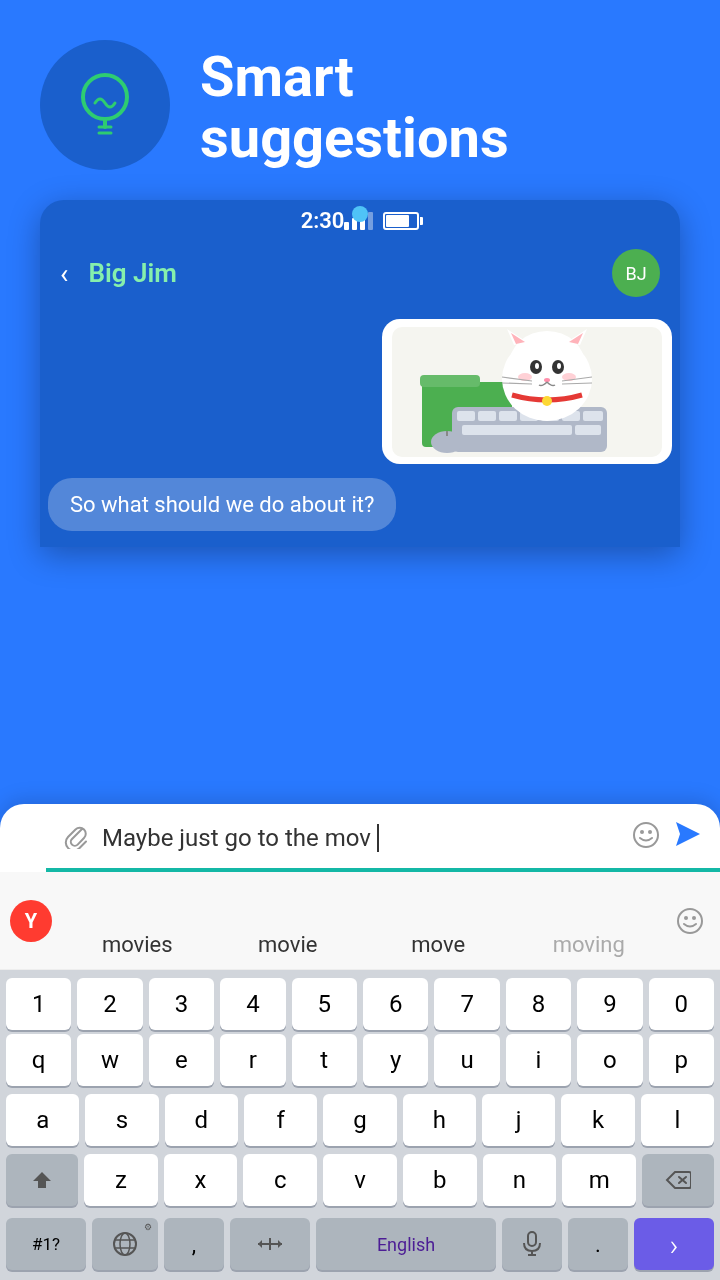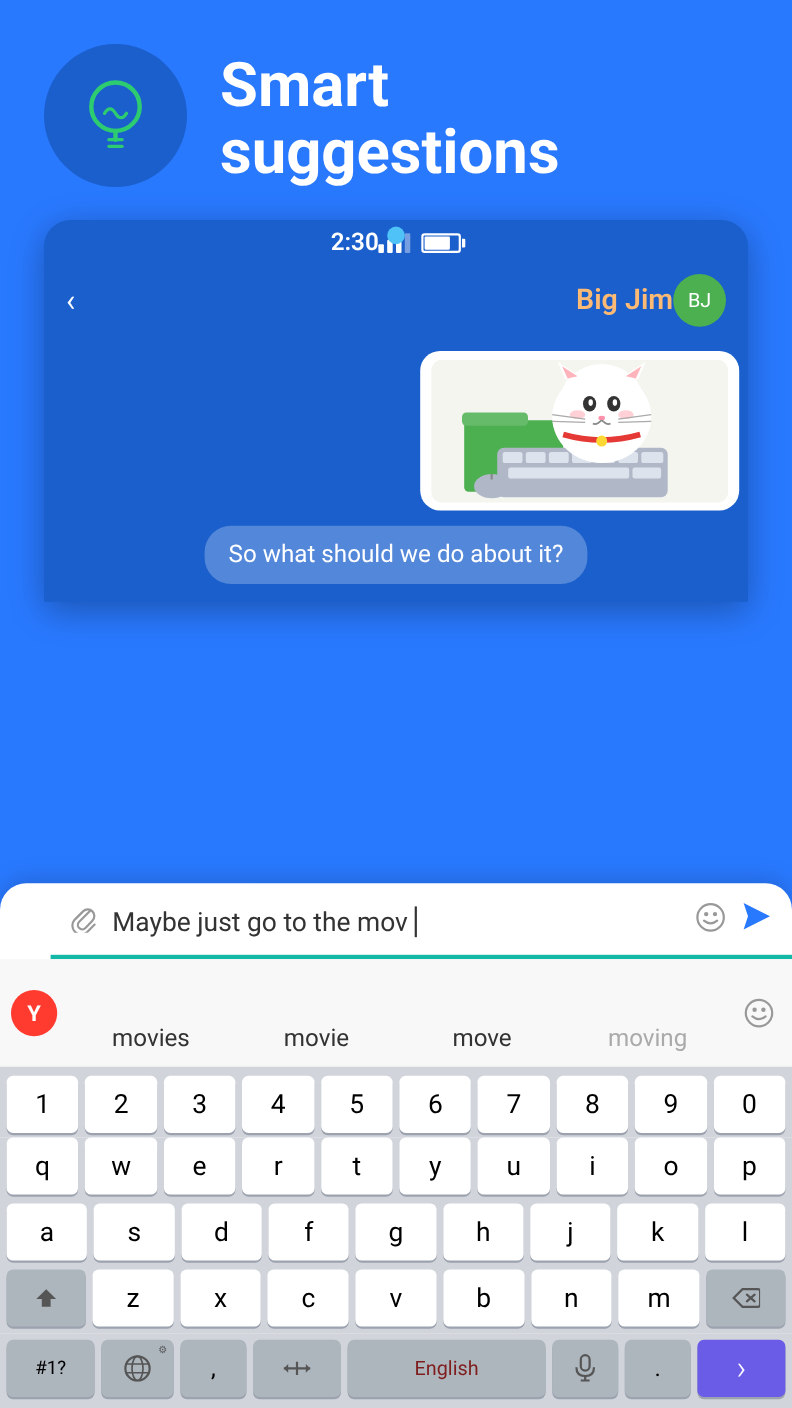--- a/index.html
+++ b/index.html
@@ -119,43 +119,42 @@
       position: relative;
     }
     .back-arrow {
       font-size: 28px;
       color: white;
       margin-right: 20px;
       cursor: pointer;
     }
     .chat-title {
       flex: 1;
-      text-align: right;
+      text-align: left;
       font-size: 26px;
       font-weight: 600;
-      color: #fdba74;
+      color: #86efac;
     }
     .avatar-bj {
       width: 48px;
       height: 48px;
       background: #4CAF50;
       border-radius: 50%;
       display: flex;
       align-items: center;
       justify-content: center;
       color: white;
       font-size: 18px;
       font-weight: 400;
     }
 
     
     .chat-content {
       padding: 10px 8px 16px;
       min-height: 160px;
-      text-align: center;
     }
     .sticker-bubble {
       background: white;
       border-radius: 18px;
       padding: 8px;
       margin-left: auto;
       width: 290px;
       height: 145px;
       overflow: hidden;
       display: flex;
@@ -329,21 +328,21 @@
       width: 60px;
       font-size: 22px;
     }
     .bottom-key.move {
       width: 80px;
       font-size: 20px;
     }
     .bottom-key.spacebar {
       flex: 1;
       font-size: 18px;
-      color: #7f1d1d;
+      color: #4c1d95;
     }
     .bottom-key.mic {
       width: 60px;
       font-size: 20px;
     }
     .bottom-key.period {
       width: 60px;
       font-size: 22px;
     }
     .bottom-key.next {

